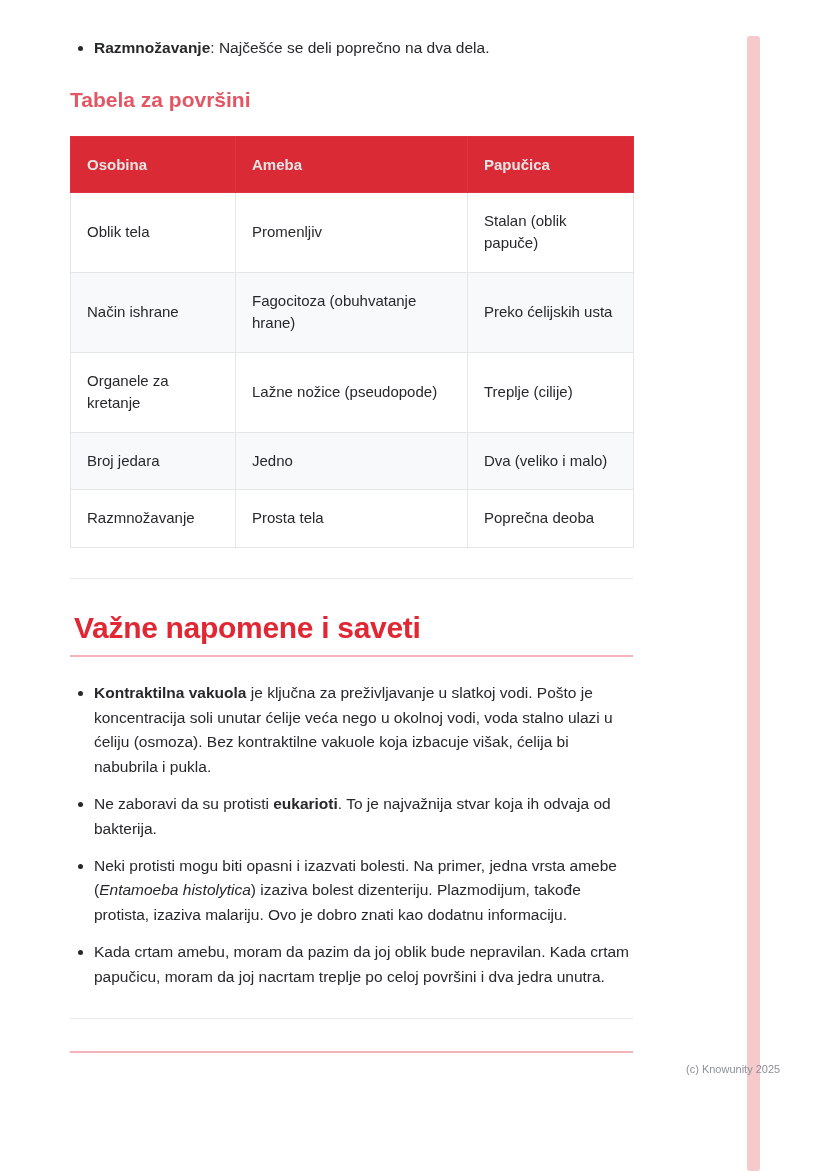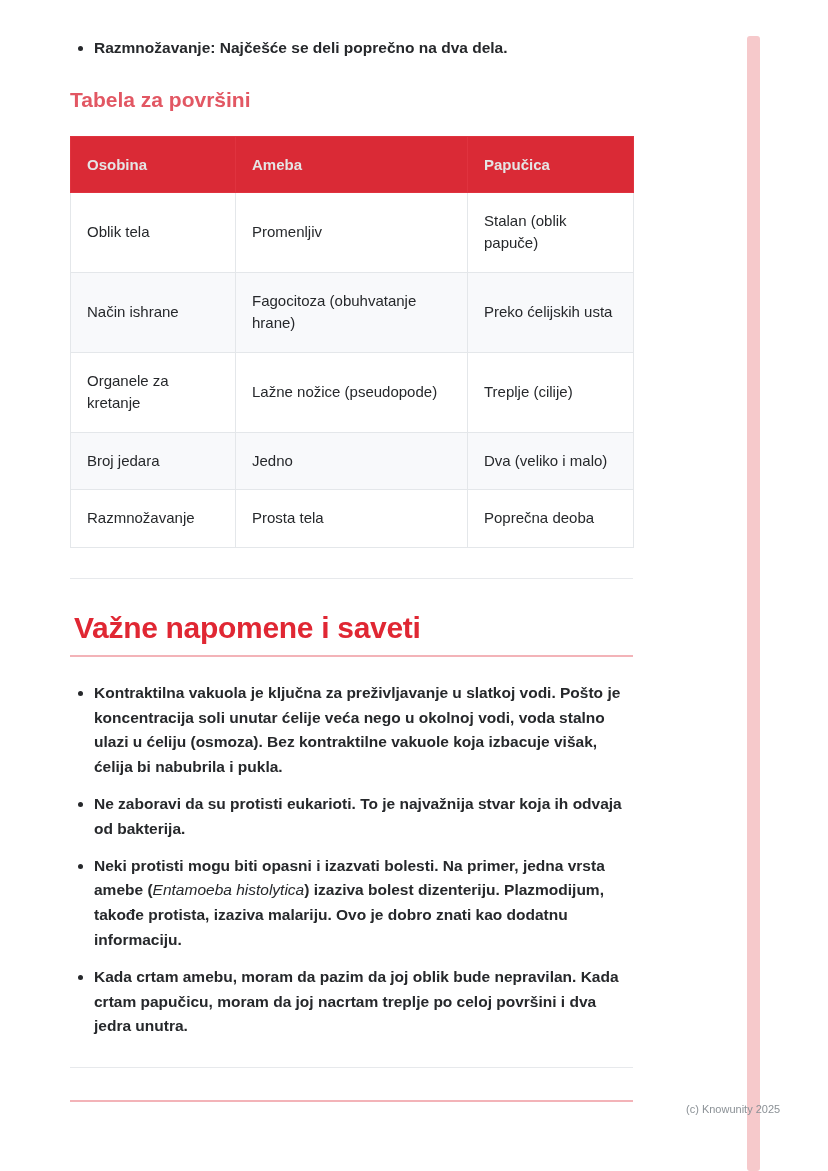--- a/index.html
+++ b/index.html
@@ -6,21 +6,21 @@
   body{font-family:"Liberation Sans","DejaVu Sans",sans-serif;color:#26282b;}
   .page{position:relative;width:828px;height:1171px;background:#ffffff;overflow:hidden;}
   .content{position:absolute;left:70px;top:0;width:563px;padding-top:36px;}
 
   ul.bullets{margin:0;padding:0 0 0 24px;list-style:disc outside;}
   ul.bullets li{font-size:15.5px;line-height:1.6;margin:0 0 12px 0;color:#26282b;}
   ul.intro{margin-bottom:0;}
   ul.intro li{margin-bottom:0;}
   .t-bold{font-weight:700;}
   .t-italic{font-style:italic;}
-  .t-normal{font-weight:700;}
+  .t-normal{font-weight:400;}
 
   .h2{font-size:21px;font-weight:700;color:var(--heading-secondary,#e25763);margin:27px 0 24px 0;}
   .h1{font-size:30px;font-weight:800;letter-spacing:-0.3px;color:var(--heading-primary,#e02733);margin:4px;}
   .underline{height:2px;background:var(--underline,#f3b3b8);margin:10px 0 24px 0;}
 
   table.cmp-table{width:563px;border-collapse:collapse;font-size:15px;table-layout:fixed;}
   table.cmp-table th{
     background:var(--table-header,#da2a36);color:#e5e5e5;font-weight:600;text-align:left;
     padding:19px 16px;border:1px solid #e0333f;
   }
@@ -32,21 +32,21 @@
   .col1{width:165px;} .col2{width:232px;} .col3{width:166px;}
 
   hr.divider{border:none;border-top:1px solid #e7e9ec;margin:28px 0 32px 0;}
   hr.first-divider{margin-top:30px;}
 
   .scroll-strip{
     position:absolute;left:747px;top:36px;width:13px;height:1135px;
     background:var(--sidebar-strip,#f6c9cb);border-radius:3px;
   }
   .footer{
-    position:absolute;left:686px;top:1103px;font-size:11px;color:#8b9196;z-index:2;white-space:nowrap;
+    position:absolute;left:686px;top:1063px;font-size:11px;color:#8b9196;z-index:2;white-space:nowrap;
   }
 </style>
 </head>
 <body>
 
 <div class="page">
   <div class="content">
 
     <ul class="bullets intro" id="intro-list">
         <li><span class="t-bold">Razmnožavanje</span><span class="t-normal">: Najčešće se deli poprečno na dva dela.</span></li>

